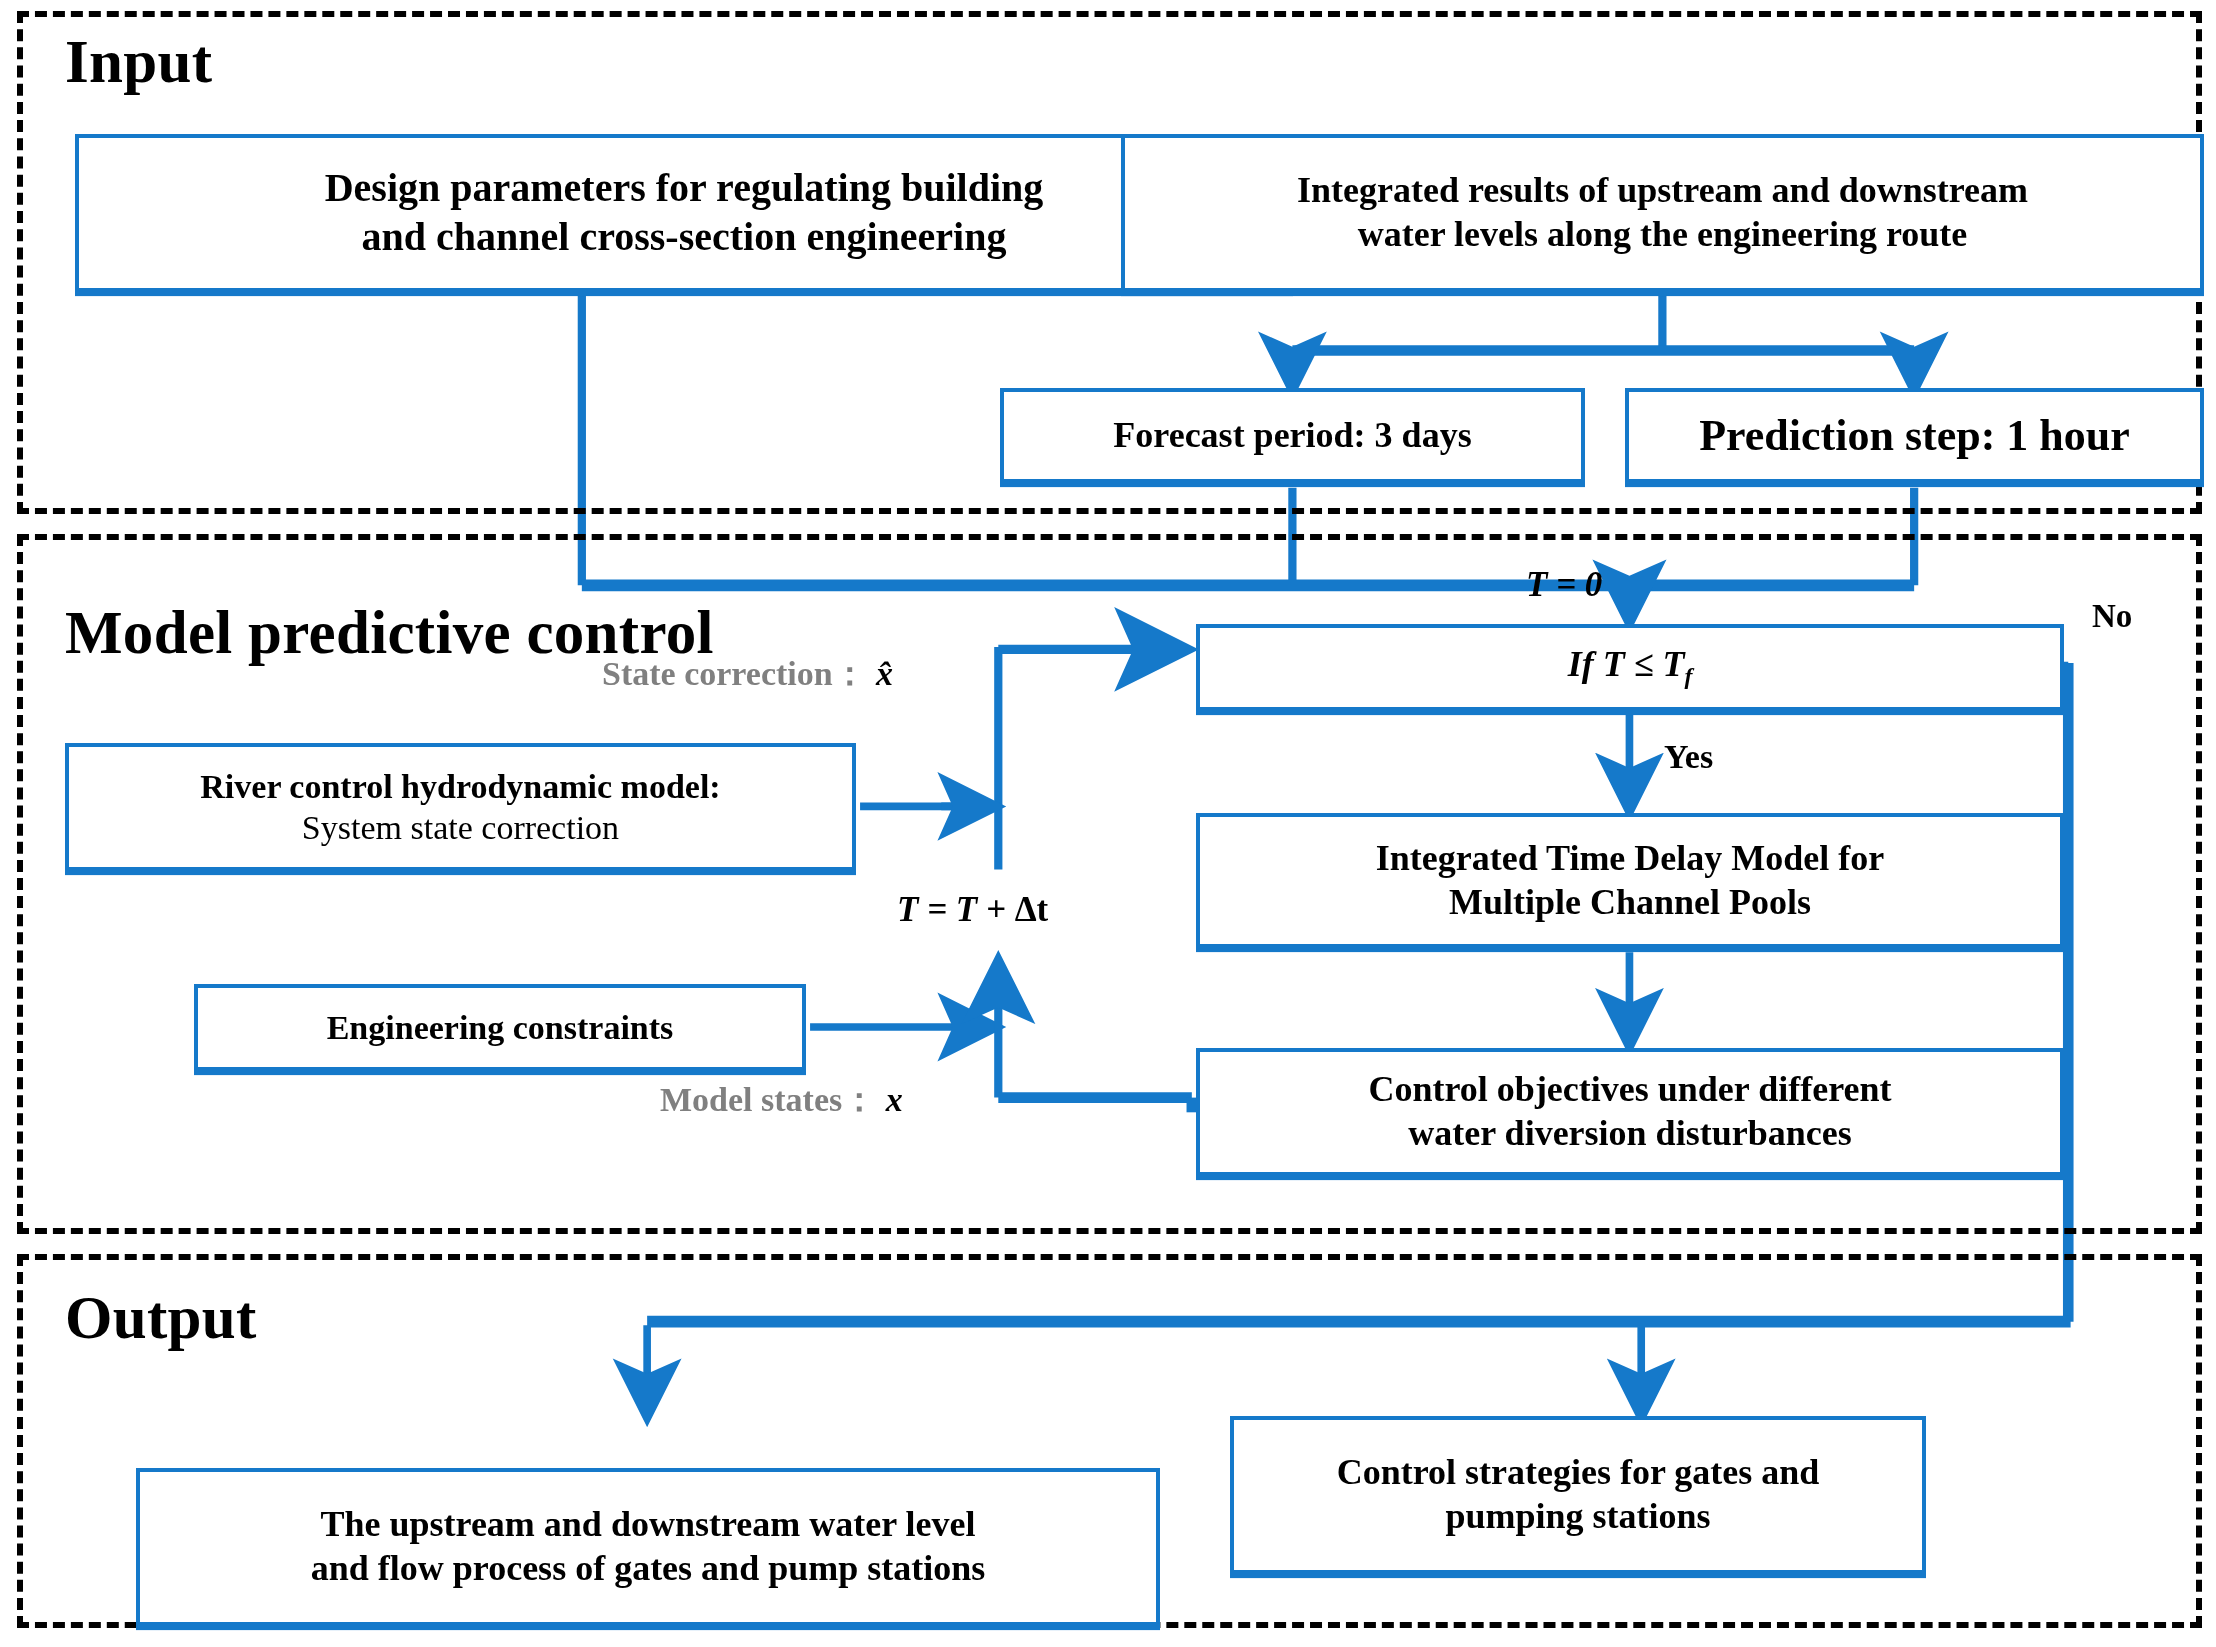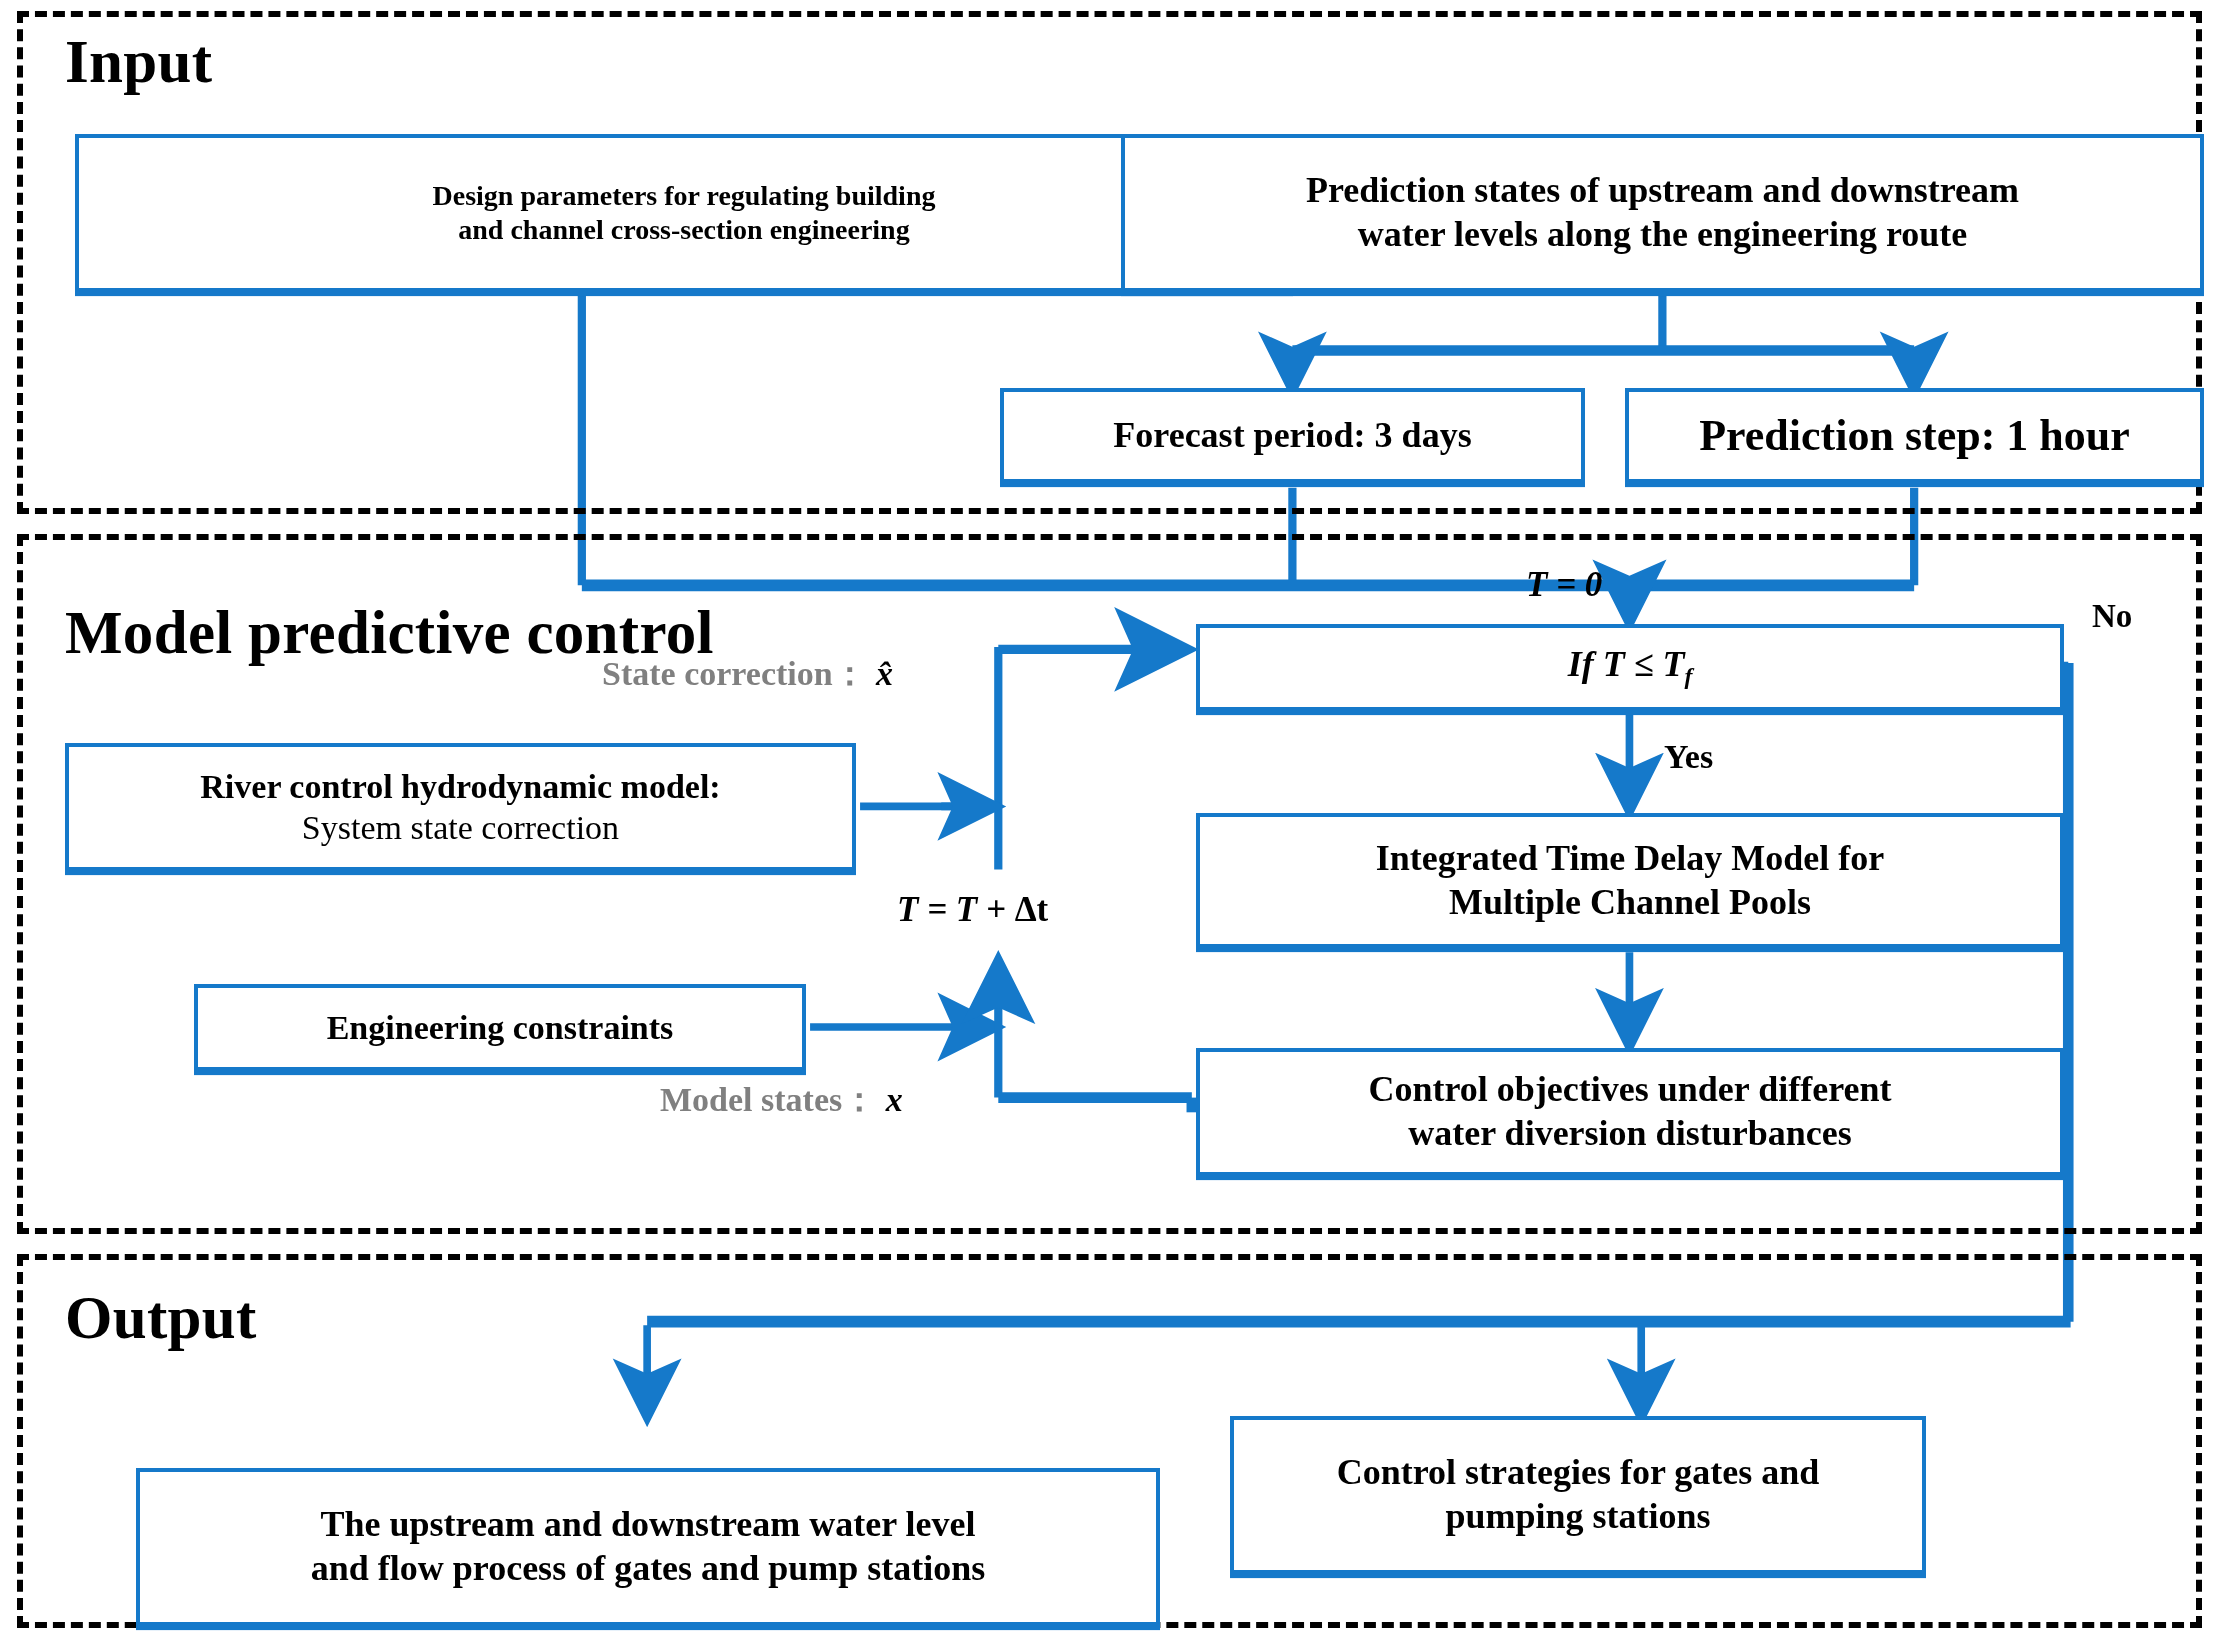--- a/index.html
+++ b/index.html
@@ -51,21 +51,21 @@
     color: #000000;
     font-weight: bold;
     line-height: 1.22;
     padding: 2.4px 9.4px;
     box-shadow: 0 4.1px 0 0 #1579CA;
   }
   .box .l1 { display:block; }
   .box .l2 { display:block; font-weight: normal; }
 
   
-  #box-design      { left: 75px;  top: 134px;  width: 1218px; height: 158px; font-size: 28px; }
+  #box-design      { left: 75px;  top: 134px;  width: 1218px; height: 158px; font-size: 40px; }
   #box-prediction  { left: 1121px; top: 134px;  width: 1083px; height: 158px; font-size: 36px; }
   
   #box-forecast    { left: 1000px; top: 388px;  width: 585px;  height: 95px; font-size: 36px; }
   #box-step        { left: 1625px; top: 388px;  width: 579px;  height: 95px; font-size: 44px; }
 
   
   #box-river       { left: 65px;  top: 743px; width: 791px; height: 128px; font-size: 34px; }
   #box-constraints { left: 194px;  top: 984px; width: 612px; height: 87px; font-size: 34px; }
   #box-decision    { left: 1196px; top: 624px; width: 868px; height: 87px; font-size: 36px; }
   #box-itdm        { left: 1196px; top: 813px; width: 868px; height: 135px; font-size: 36px; }
@@ -168,21 +168,21 @@
 
   <div id="box-design" class="box">
     <div>
       <span class="l1">Design parameters for regulating building</span>
       <span class="l1">and channel cross-section engineering</span>
     </div>
   </div>
 
   <div id="box-prediction" class="box">
     <div>
-      <span class="l1">Prediction states of upstream and downstream</span>
+      <span class="l1">Integrated results of upstream and downstream</span>
       <span class="l1">water levels along the engineering route</span>
     </div>
   </div>
 
   <div id="box-forecast" class="box">Forecast period: 3 days</div>
 
   <div id="box-step" class="box">Prediction step: 1 hour</div>
 
   <div id="box-river" class="box">
     <div>

